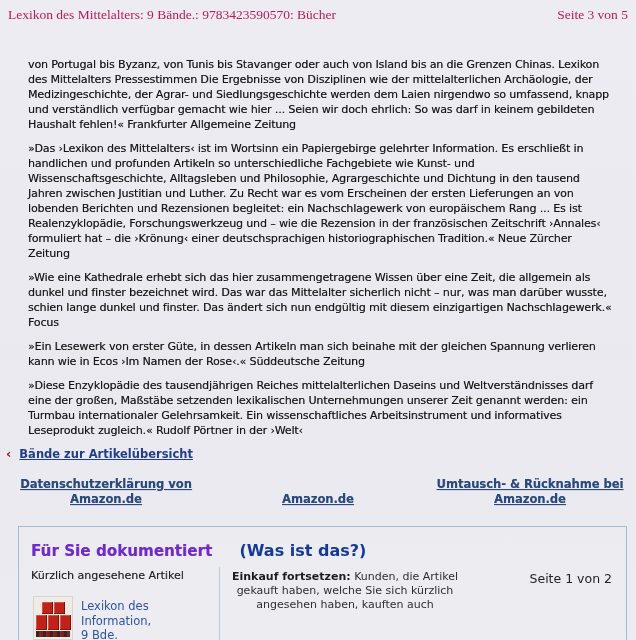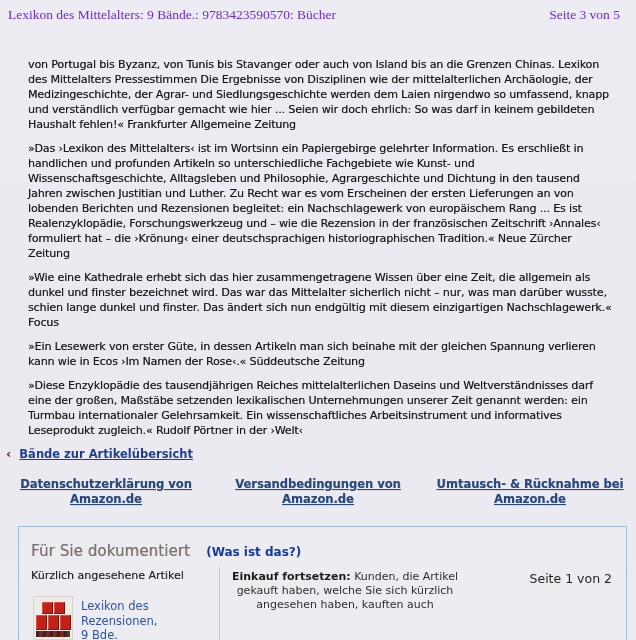--- a/index.html
+++ b/index.html
@@ -7,23 +7,23 @@
   body {
     position:relative;
     overflow:hidden;
     background:linear-gradient(180deg,#edecf3 0%, #eae9f0 55%, #ecebf1 100%);
     font-family:"DejaVu Sans", sans-serif;
     color:#1b1b1b;
   }
 
   
   .print-header {
-    position:absolute; top:7px; left:8px; right:16px;
+    position:absolute; top:7px; left:8px; right:8px;
     font-family:"Liberation Serif", serif;
-    font-size:13.5px; color:#6d28d9;
+    font-size:13.5px; color:#be185d;
     display:flex; justify-content:space-between;
   }
 
   
   .content {
     position:absolute; top:57px; left:28px; width:585px;
     font-size:11px; letter-spacing:-0.12px;
     line-height:15px; color:#161616;
   }
   .content p { margin:0 0 9px 0; text-shadow:0.3px 0.3px 0.4px rgba(25,25,25,0.55); }
@@ -50,26 +50,26 @@
   }
 
   
   .doc-box {
     position:absolute; top:526px; left:18px; width:609px; height:130px;
     border:1px solid #9dbdd9;
     background:rgba(255,255,255,0.06);
   }
   .doc-title-row { position:absolute; top:14px; left:12px; white-space:nowrap; }
   .doc-title {
-    display:inline; color:#737373; font-weight:normal; font-size:15px;
+    display:inline; color:#6d28d9; font-weight:bold; font-size:15px;
     letter-spacing:0.1px; text-shadow:0.4px 0.4px 0.4px rgba(140,40,15,0.45);
   }
   .what-link {
-    display:inline; margin-left:11px;
-    color:#123a9e; font-weight:bold; font-size:12px; text-decoration:none;
+    display:inline; margin-left:22px;
+    color:#123a9e; font-weight:bold; font-size:16px; text-decoration:none;
   }
   .recent-heading {
     position:absolute; top:42px; left:12px;
     font-weight:normal; font-size:11px; color:#242424;
     text-shadow:0.3px 0.3px 0.3px rgba(20,20,20,0.45);
   }
   
   .thumb {
     position:absolute; top:69px; left:14px; width:40px; height:44px;
     background:#efece8; border:1px solid #d8d4d2;
@@ -123,21 +123,21 @@
 
 <div class="back-row">
   <span class="back-arrow">‹</span><a href="#">Bände zur Artikelübersicht</a>
 </div>
 
 <div class="footer-links">
   <div class="col">
     <a href="#"><span>Datenschutzerklärung von</span><br><span>Amazon.de</span></a>
   </div>
   <div class="col">
-    <a href="#"><span>Versandbedingungen von</span><br><span>Amazon.de</span></a>
+    <a href="#"><br><span>Amazon.de</span></a>
   </div>
   <div class="col">
     <a href="#"><span>Umtausch- &amp; Rücknahme bei</span><br><span>Amazon.de</span></a>
   </div>
 </div>
 
 <div class="doc-box">
   <div class="doc-title-row">
     <h2 class="doc-title">Für Sie dokumentiert</h2>
     <a href="#" class="what-link">(Was ist das?)</a>
@@ -152,21 +152,21 @@
     </div>
     <div class="t-row" style="margin-top:1px;">
       <span class="cube tall"></span>
       <span class="cube tall"></span>
       <span class="cube tall"></span>
     </div>
     <div class="t-spines"></div>
   </div>
 
   <div class="product-text">
-    <a href="#" class="product-link"><span>Lexikon des Rezensionen,</span><br><span>9 Bde.</span></a>
+    <a href="#" class="product-link"><span>Lexikon des Information,</span><br><span>9 Bde.</span></a>
 
   </div>
 
   <div class="v-divider"></div>
 
   <p class="continue-text">
     <b>Einkauf fortsetzen:</b>
     <span>Kunden, die Artikel gekauft haben, welche Sie sich kürzlich angesehen haben, kauften auch</span>
   </p>
 

